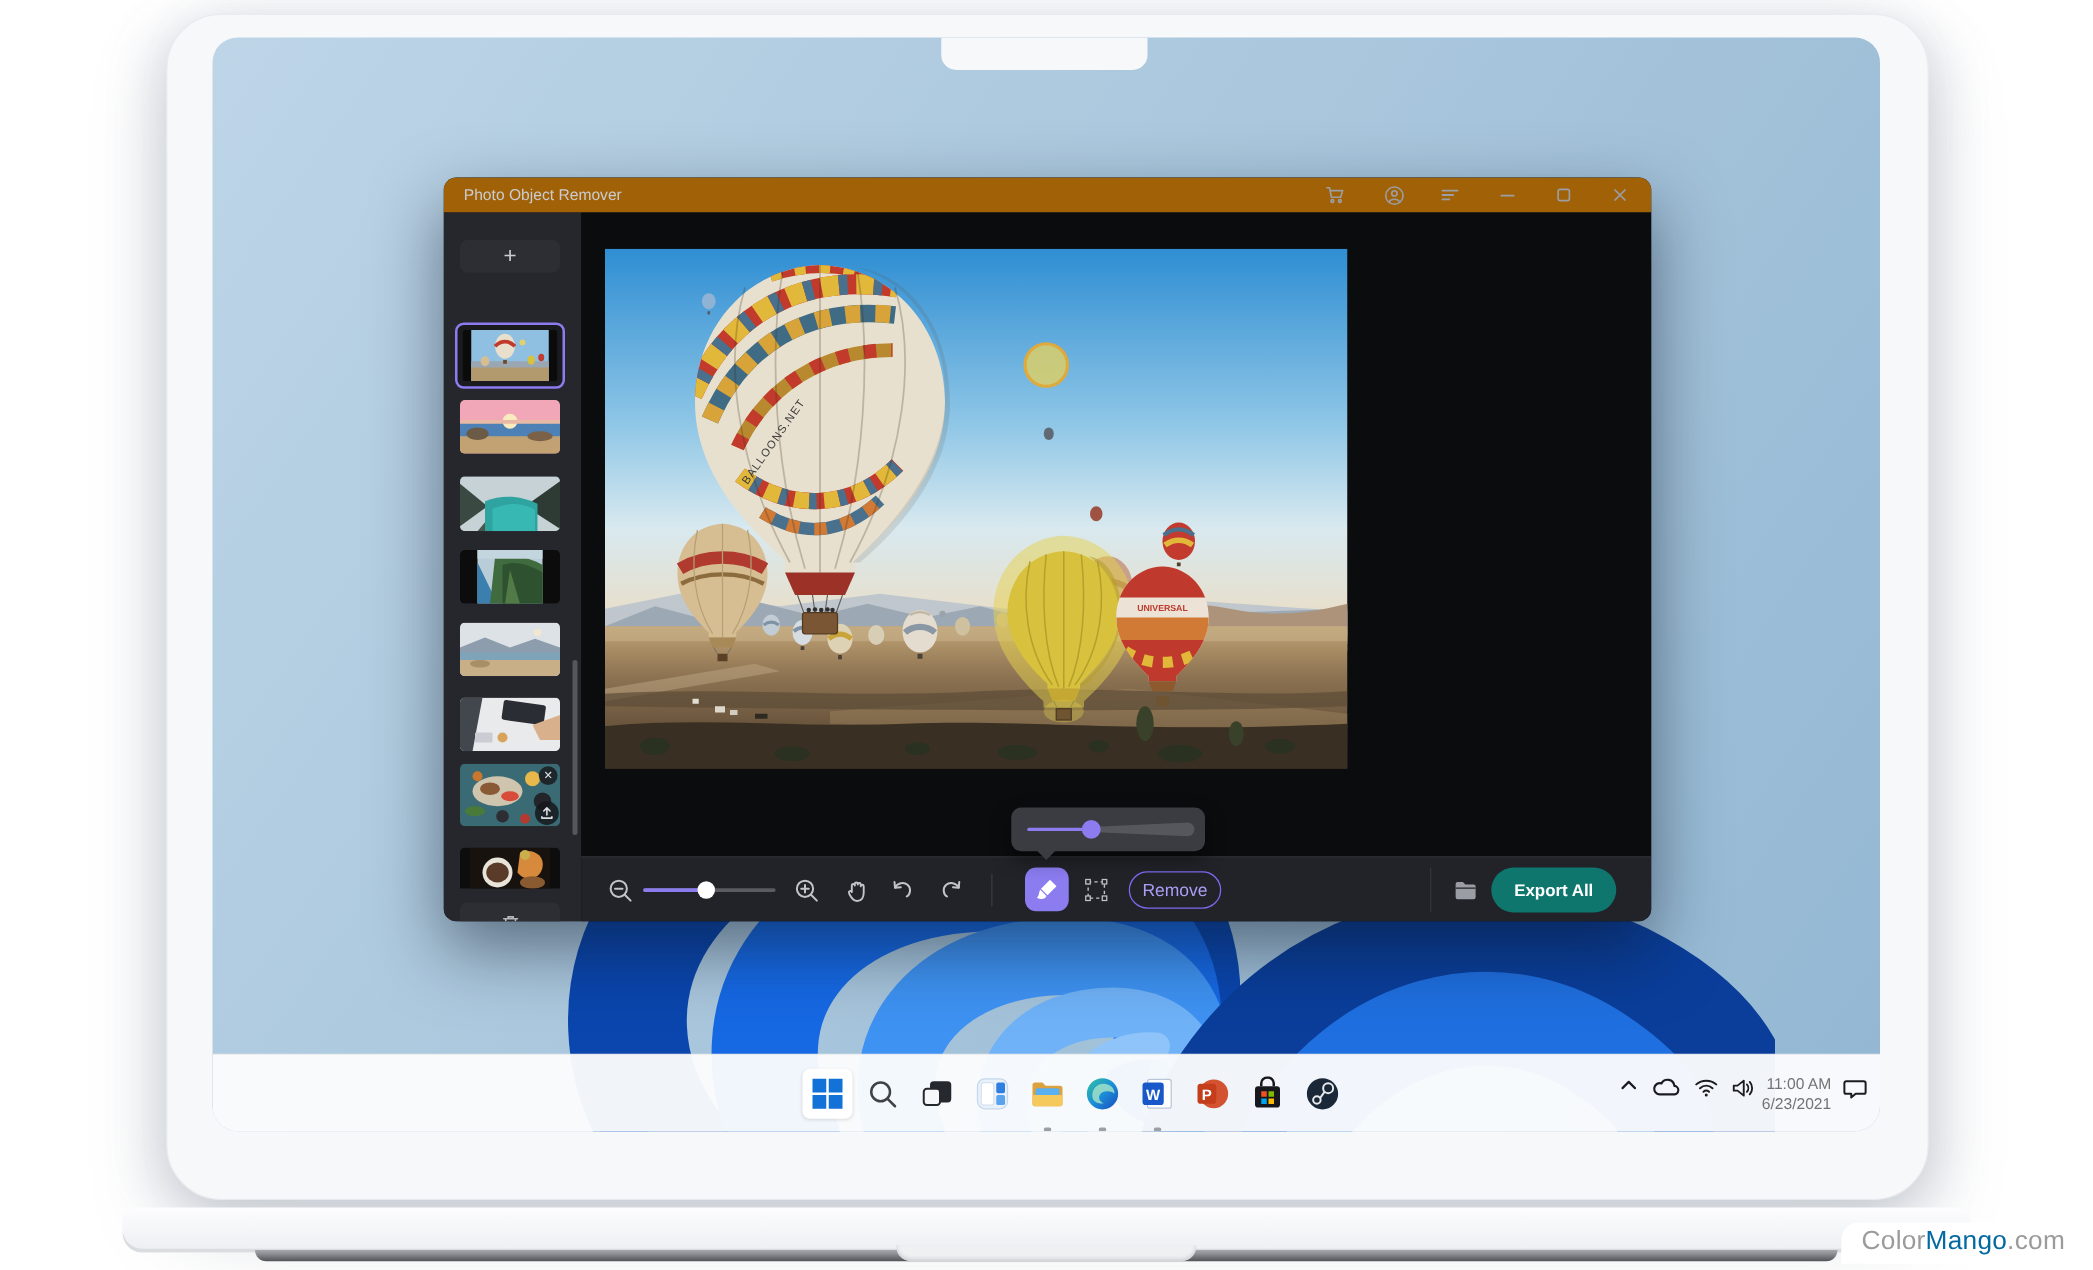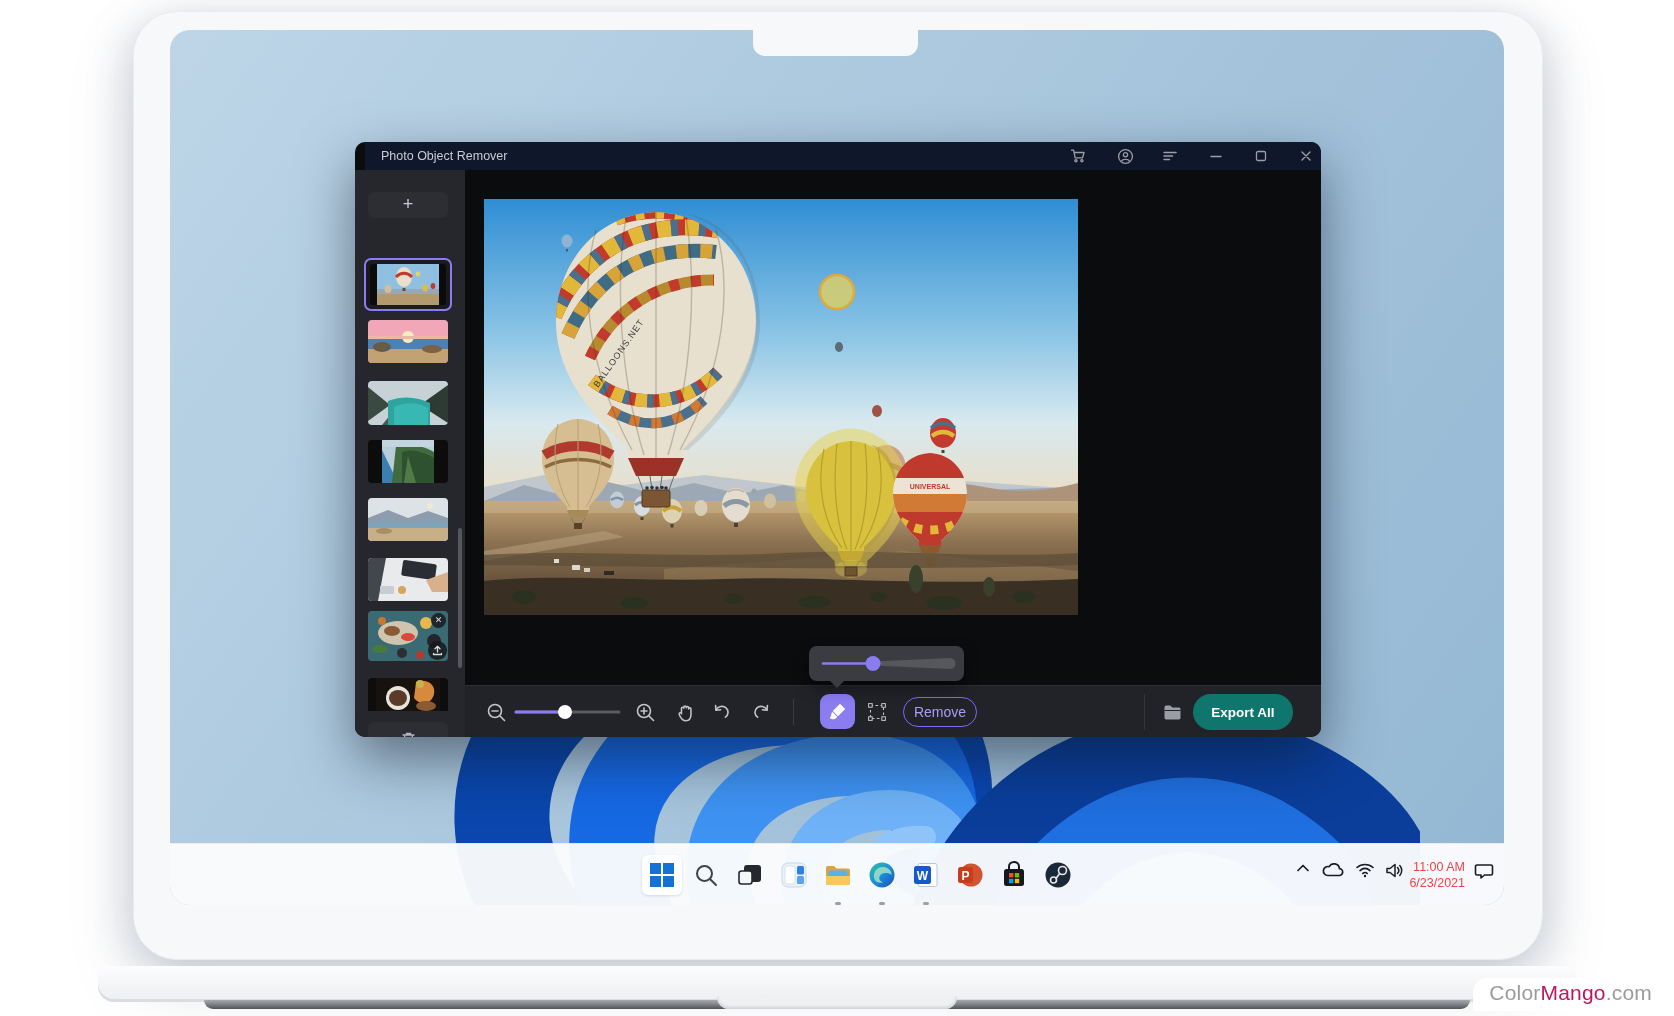--- a/index.html
+++ b/index.html
@@ -17,21 +17,21 @@
     background:linear-gradient(#fdfdfe,#eceef1);box-shadow:inset 0 -3px 0 #dadce0;z-index:5;}
   .base-lip{left:204px;top:1000px;width:1266px;height:9px;border-radius:0 0 12px 12px;
     background:linear-gradient(#9ea1a7,#34363b);opacity:.85;z-index:6;}
   .base-notch{left:717px;top:996px;width:240px;height:13px;border-radius:0 0 12px 12px;
     background:#eef0f2;box-shadow:inset 0 -2px 3px #cfd2d6;z-index:7;}
   
   .flower{left:130px;top:455px;width:1120px;height:430px;z-index:1;}
   
   .window{left:185px;top:112px;width:966px;height:595px;border-radius:10px;overflow:hidden;
     background:#0b0c0e;box-shadow:0 22px 55px rgba(10,20,35,.5);z-index:4;}
-  .titlebar{left:0;top:0;width:966px;height:28px;background:#0f172a;margin-left:10px;}
+  .titlebar{left:0;top:0;width:966px;height:28px;background:#a16207;}
   .title-text{left:16px;top:0;height:28px;line-height:28px;font-size:12.5px;color:#c9ccd2;}
   .tb-ico{top:5px;width:18px;height:18px;display:flex;align-items:center;justify-content:center;cursor:pointer;}
   .sidebar{left:0;top:28px;width:110px;height:567px;background:#26272c;}
   .addbtn{left:13px;top:22px;width:80px;height:26px;background:#2d2e34;border-radius:6px;
     color:#c9ccd2;font-size:18px;text-align:center;line-height:24px;cursor:pointer;}
   .thumb{left:13px;width:80px;border-radius:4px;overflow:hidden;cursor:pointer;}
   .thumb svg{display:block;}
   .thumb-sel{left:9px;width:84px;height:49px;border:2px solid #8b7cf0;border-radius:7px;
     display:flex;align-items:center;justify-content:center;background:#1a1b1f;}
   .thumb-sel .inner{width:76px;height:41px;border-radius:3px;overflow:hidden;}
@@ -62,25 +62,25 @@
     color:#fff;font-size:13.5px;font-weight:bold;display:flex;align-items:center;justify-content:center;
     border:none;cursor:pointer;}
   
   .taskbar{left:0px;top:813px;width:1334px;height:62px;background:rgba(251,252,253,.96);
     border-top:1px solid rgba(0,0,0,.05);z-index:2;}
   .tb-slot{top:11px;width:40px;height:40px;display:flex;align-items:center;justify-content:center;
     border-radius:6px;cursor:pointer;}
   .tb-slot.start-bg{background:#fff;box-shadow:0 1px 3px rgba(0,0,0,.12);}
   .run-dot{top:58px;width:6px;height:3px;border-radius:2px;background:#9ba0a6;}
   .tray-ico{top:18px;display:flex;align-items:center;justify-content:center;cursor:pointer;}
-  .clock{left:1220px;top:15px;width:75px;text-align:right;font-size:12.5px;color:#ef4444;line-height:16px;cursor:default;}
+  .clock{left:1220px;top:15px;width:75px;text-align:right;font-size:12.5px;color:#737373;line-height:16px;cursor:default;}
   
   .watermark{right:8px;bottom:5px;background:#fff;border-radius:14px 0 0 0;padding:3px 14px 6px 16px;
     font-size:21px;color:#9b9b9b;z-index:9;letter-spacing:.2px;}
-  .watermark .mango{color:#be185d;}
+  .watermark .mango{color:#0369a1;}
 </style>
 </head>
 <body>
 
 <div class="stage">
 
   <div class="abs laptop-body"></div>
 
   <div class="abs screen">
 

